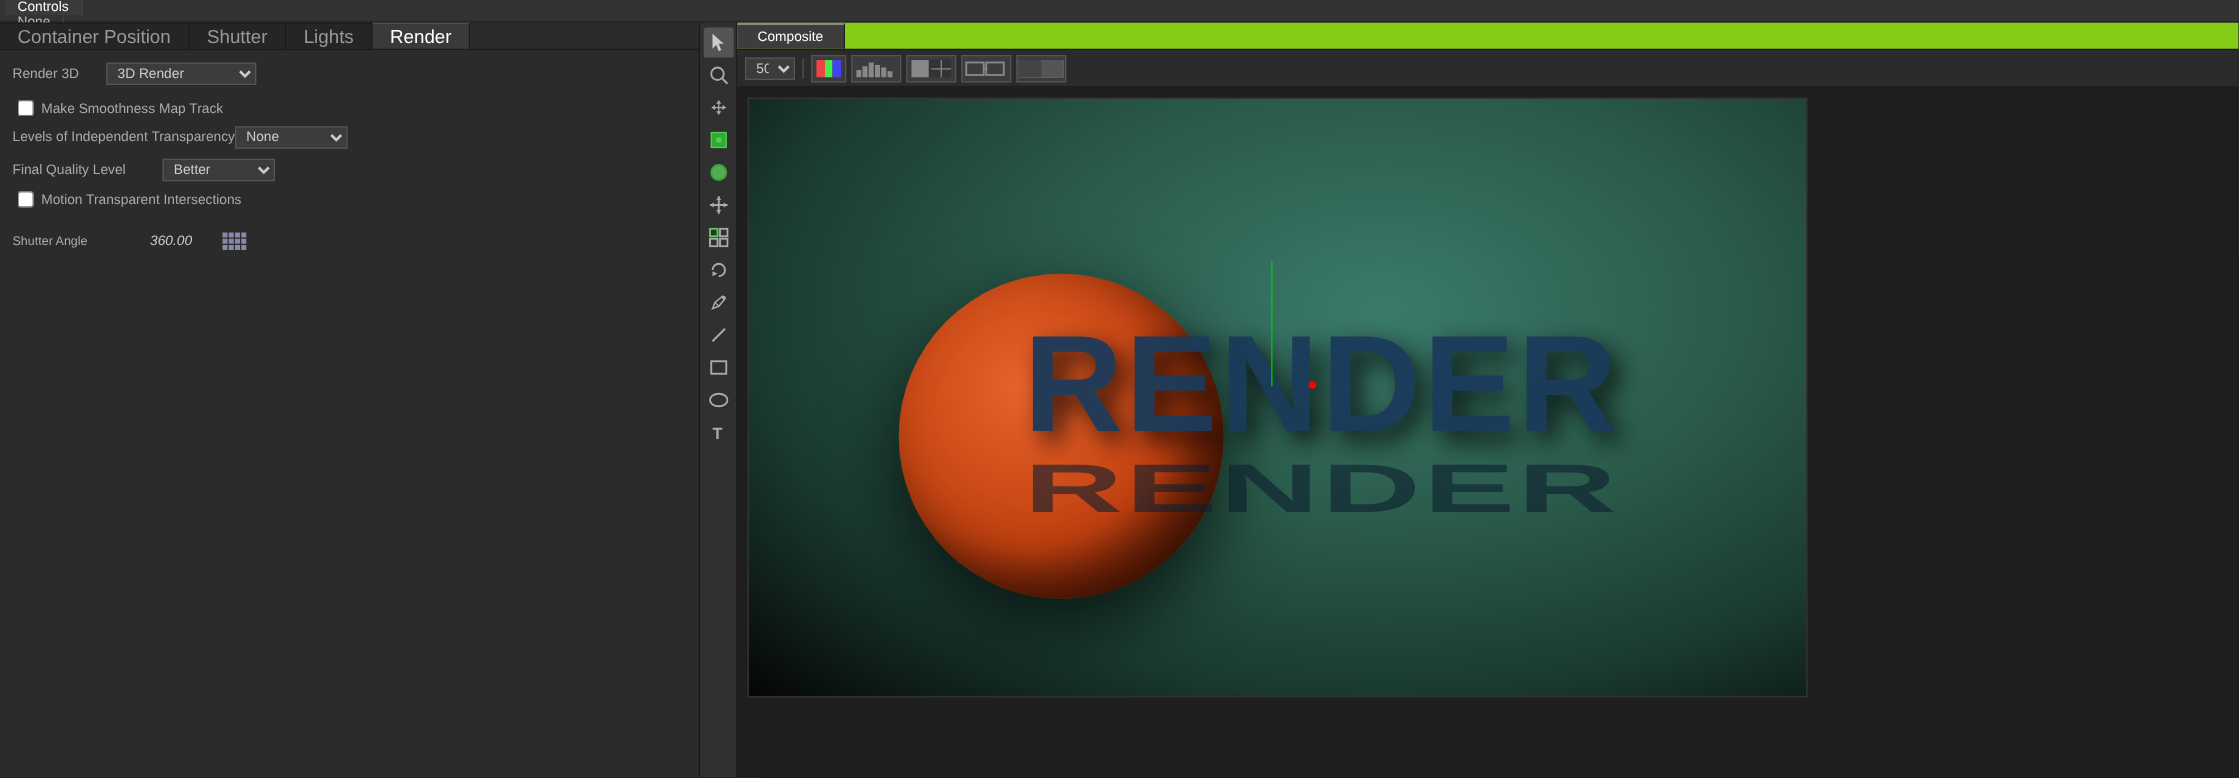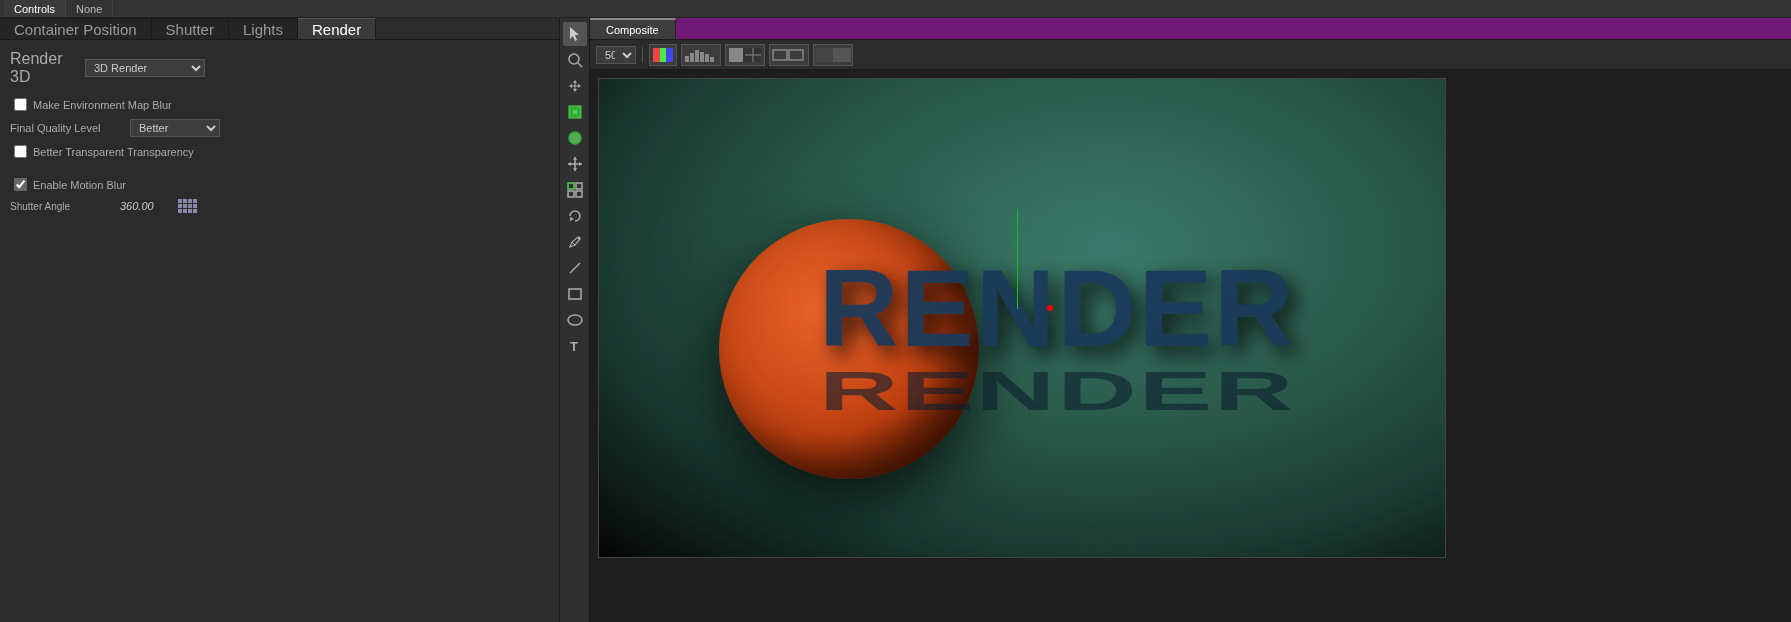--- a/index.html
+++ b/index.html
@@ -16,20 +16,21 @@
 
     
     .top-tabs {
       display: flex;
       background: #333;
       border-bottom: 1px solid #222;
       height: 18px;
       align-items: flex-start;
       padding: 0 4px;
       flex-shrink: 0;
+      flex-direction: column;
     }
     .top-tab {
       padding: 0 10px;
       height: 100%;
       display: flex;
       align-items: center;
       color: #bbb;
       cursor: pointer;
       font-size: 11px;
       border-right: 1px solid #444;
@@ -101,21 +102,21 @@
       min-width: 120px;
     }
 
     .render-mode-row {
       display: flex;
       align-items: center;
       margin-bottom: 12px;
     }
     .render-mode-label {
       color: #aaa;
-      font-size: 16px;
+      font-size: 11px;
       width: 75px;
     }
 
     select {
       background: #3c3c3c;
       color: #ccc;
       border: 1px solid #555;
       font-size: 11px;
       padding: 1px 4px;
       outline: none;
@@ -225,21 +226,21 @@
     .right-panel {
       flex: 1;
       display: flex;
       flex-direction: column;
       background: #222;
     }
 
     
     .viewer-tabs {
       display: flex;
-      background: #701a75;
+      background: #84cc16;
       border-bottom: 1px solid #1a1a1a;
       height: 22px;
       align-items: center;
       flex-shrink: 0;
     }
     .viewer-tab {
       padding: 2px 16px;
       height: 100%;
       display: flex;
       align-items: center;
@@ -422,44 +423,49 @@
 
       <div class="render-mode-row">
         <span class="render-mode-label">Render 3D</span>
         <select class="wide">
           <option>3D Render</option>
         </select>
       </div>
 
       <div class="checkbox-row">
         <input type="checkbox" style="">
-        <span class="checkbox-label">Make Environment Map Blur</span>
-      </div>
-
+        <span class="checkbox-label">Make Smoothness Map Track</span>
+      </div>
+
+      <div class="prop-row">
+        <span class="prop-label">Levels of Independent Transparency</span>
+        <select class="medium">
+          <option>None</option>
+          <option>Low</option>
+          <option>Medium</option>
+          <option>High</option>
+        </select>
+      </div>
 
       <div class="prop-row">
         <span class="prop-label">Final Quality Level</span>
         <select class="medium">
           <option>Draft</option>
           <option selected="">Better</option>
           <option>Best</option>
         </select>
       </div>
 
       <div class="checkbox-row">
         <input type="checkbox" style="">
-        <span class="checkbox-label">Better Transparent Transparency</span>
+        <span class="checkbox-label">Motion Transparent Intersections</span>
       </div>
 
       <div class="section-gap"></div>
 
-      <div class="checkbox-row">
-        <input type="checkbox" checked="" style="">
-        <span class="checkbox-label">Enable Motion Blur</span>
-      </div>
 
       <div class="shutter-row">
         <span class="shutter-label">Shutter Angle</span>
         <span class="shutter-value">360.00</span>
         <div class="grid-icon">
           <div class="grid-cell"></div>
             <div class="grid-cell"></div>
             <div class="grid-cell"></div>
             <div class="grid-cell"></div>
           <div class="grid-cell"></div>

